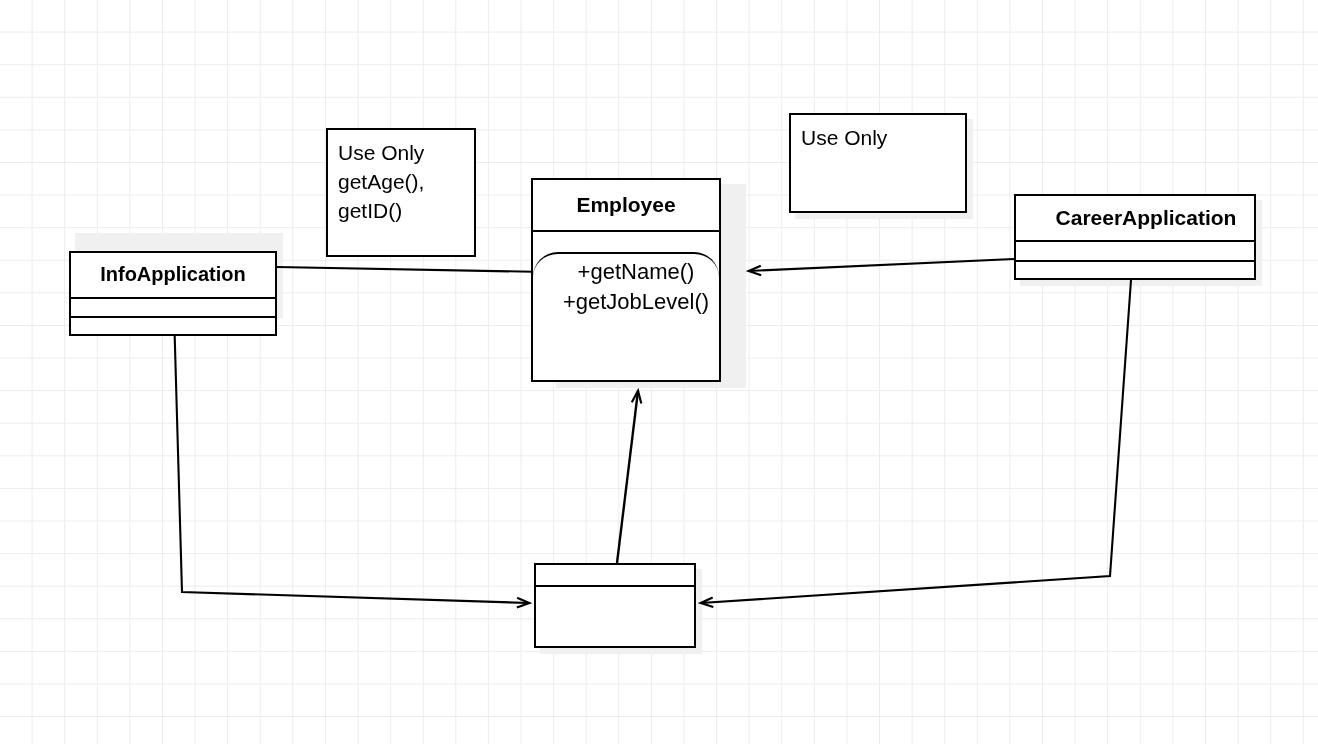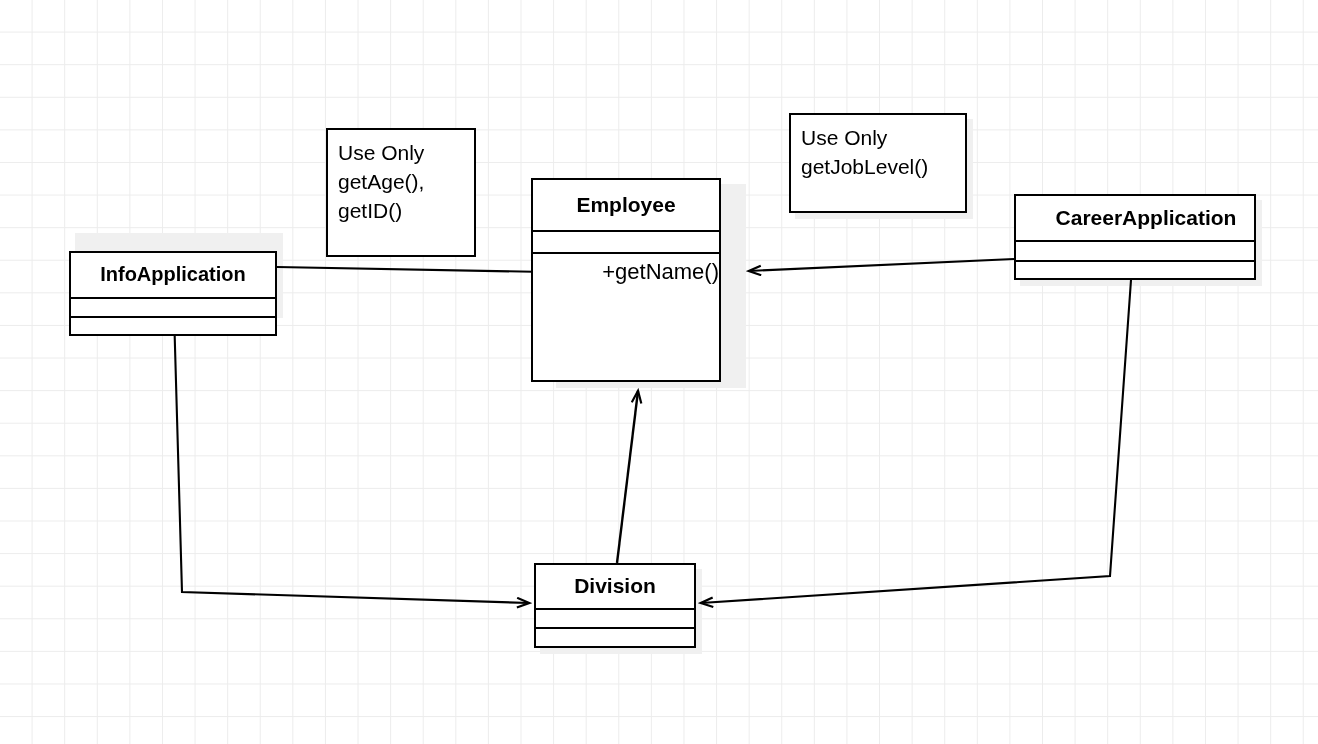--- a/index.html
+++ b/index.html
@@ -54,23 +54,24 @@
   }
   .uml-class .cls-name {
     font-weight: bold;
     text-align: center;
     color: #000000;
     display: flex;
     align-items: center;
     justify-content: center;
   }
   .uml-class .cls-members {
-    text-align: right;
+    text-align: center;
     color: #000000;
     padding: 3px 0 3px 20px;
+    border-radius: 25px;
   }
   .uml-class .member-line {
     white-space: nowrap;
     line-height: 29.5px;
   }
   .uml-class .empty-compartment {
     min-height: 16px;
   }
 
   
@@ -124,43 +125,40 @@
     <div class="compartment empty-compartment" style="height:19px;"></div>
   </div>
 
   <div class="uml-class" style="left:531px; top:178px; width:190px; height:204px;">
     <div class="compartment cls-name" style="height:50px; font-size:21px;">
       <span>Employee</span>
     </div>
     <div class="compartment empty-compartment" style="height:22px;"></div>
     <div class="compartment cls-members" style="flex:1; font-size:22px;">
       <div class="member-line">+getName()</div>
+      <div class="member-line">+getJobLevel()</div>
     </div>
   </div>
 
   <div class="uml-class" style="left:1014px; top:194px; width:242px; height:86px;">
     <div class="compartment cls-name" style="height:46px; font-size:21px;margin-left:22px;">
       <span>CareerApplication</span>
     </div>
     <div class="compartment empty-compartment" style="height:21px;"></div>
     <div class="compartment empty-compartment" style="height:19px;"></div>
   </div>
 
   <div class="uml-class" style="left:534px; top:563px; width:162px; height:85px;">
-    <div class="compartment cls-name" style="height:45px; font-size:21px;">
-      <span>Division</span>
-    </div>
     <div class="compartment empty-compartment" style="height:20px;"></div>
     <div class="compartment empty-compartment" style="height:20px;"></div>
   </div>
 
   <div class="uml-note" style="left:326px; top:128px; width:150px; height:129px; font-size:21px;">
     <div class="note-line">Use Only</div>
     <div class="note-line">getAge(),</div>
     <div class="note-line">getID()</div>
   </div>
 
   <div class="uml-note" style="left:789px; top:113px; width:178px; height:100px; font-size:21px;">
     <div class="note-line">Use Only</div>
-    <div class="note-line">getJobLevel()</div>
   </div>
 
 </div>
 
 </body></html>

